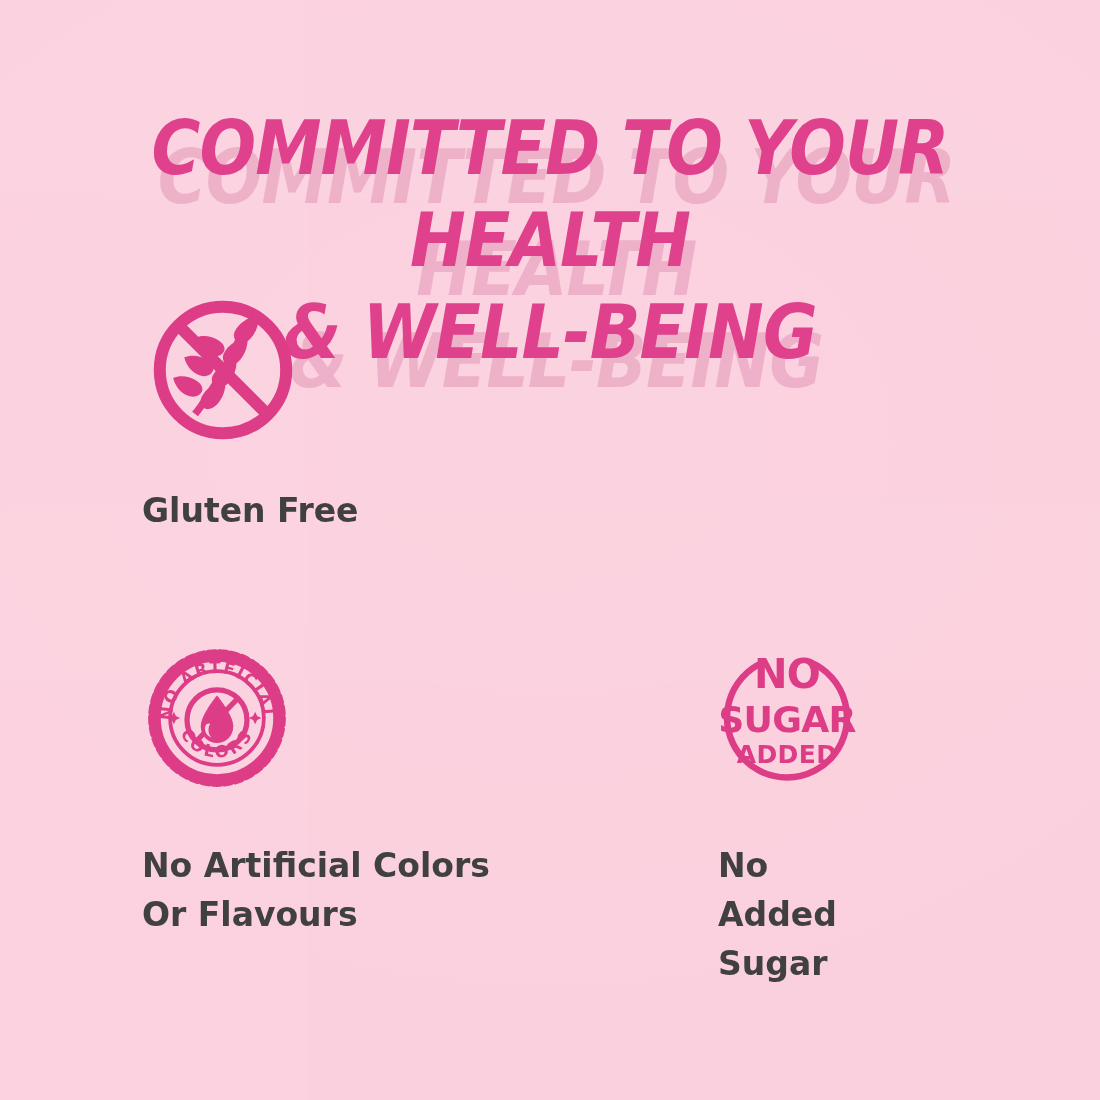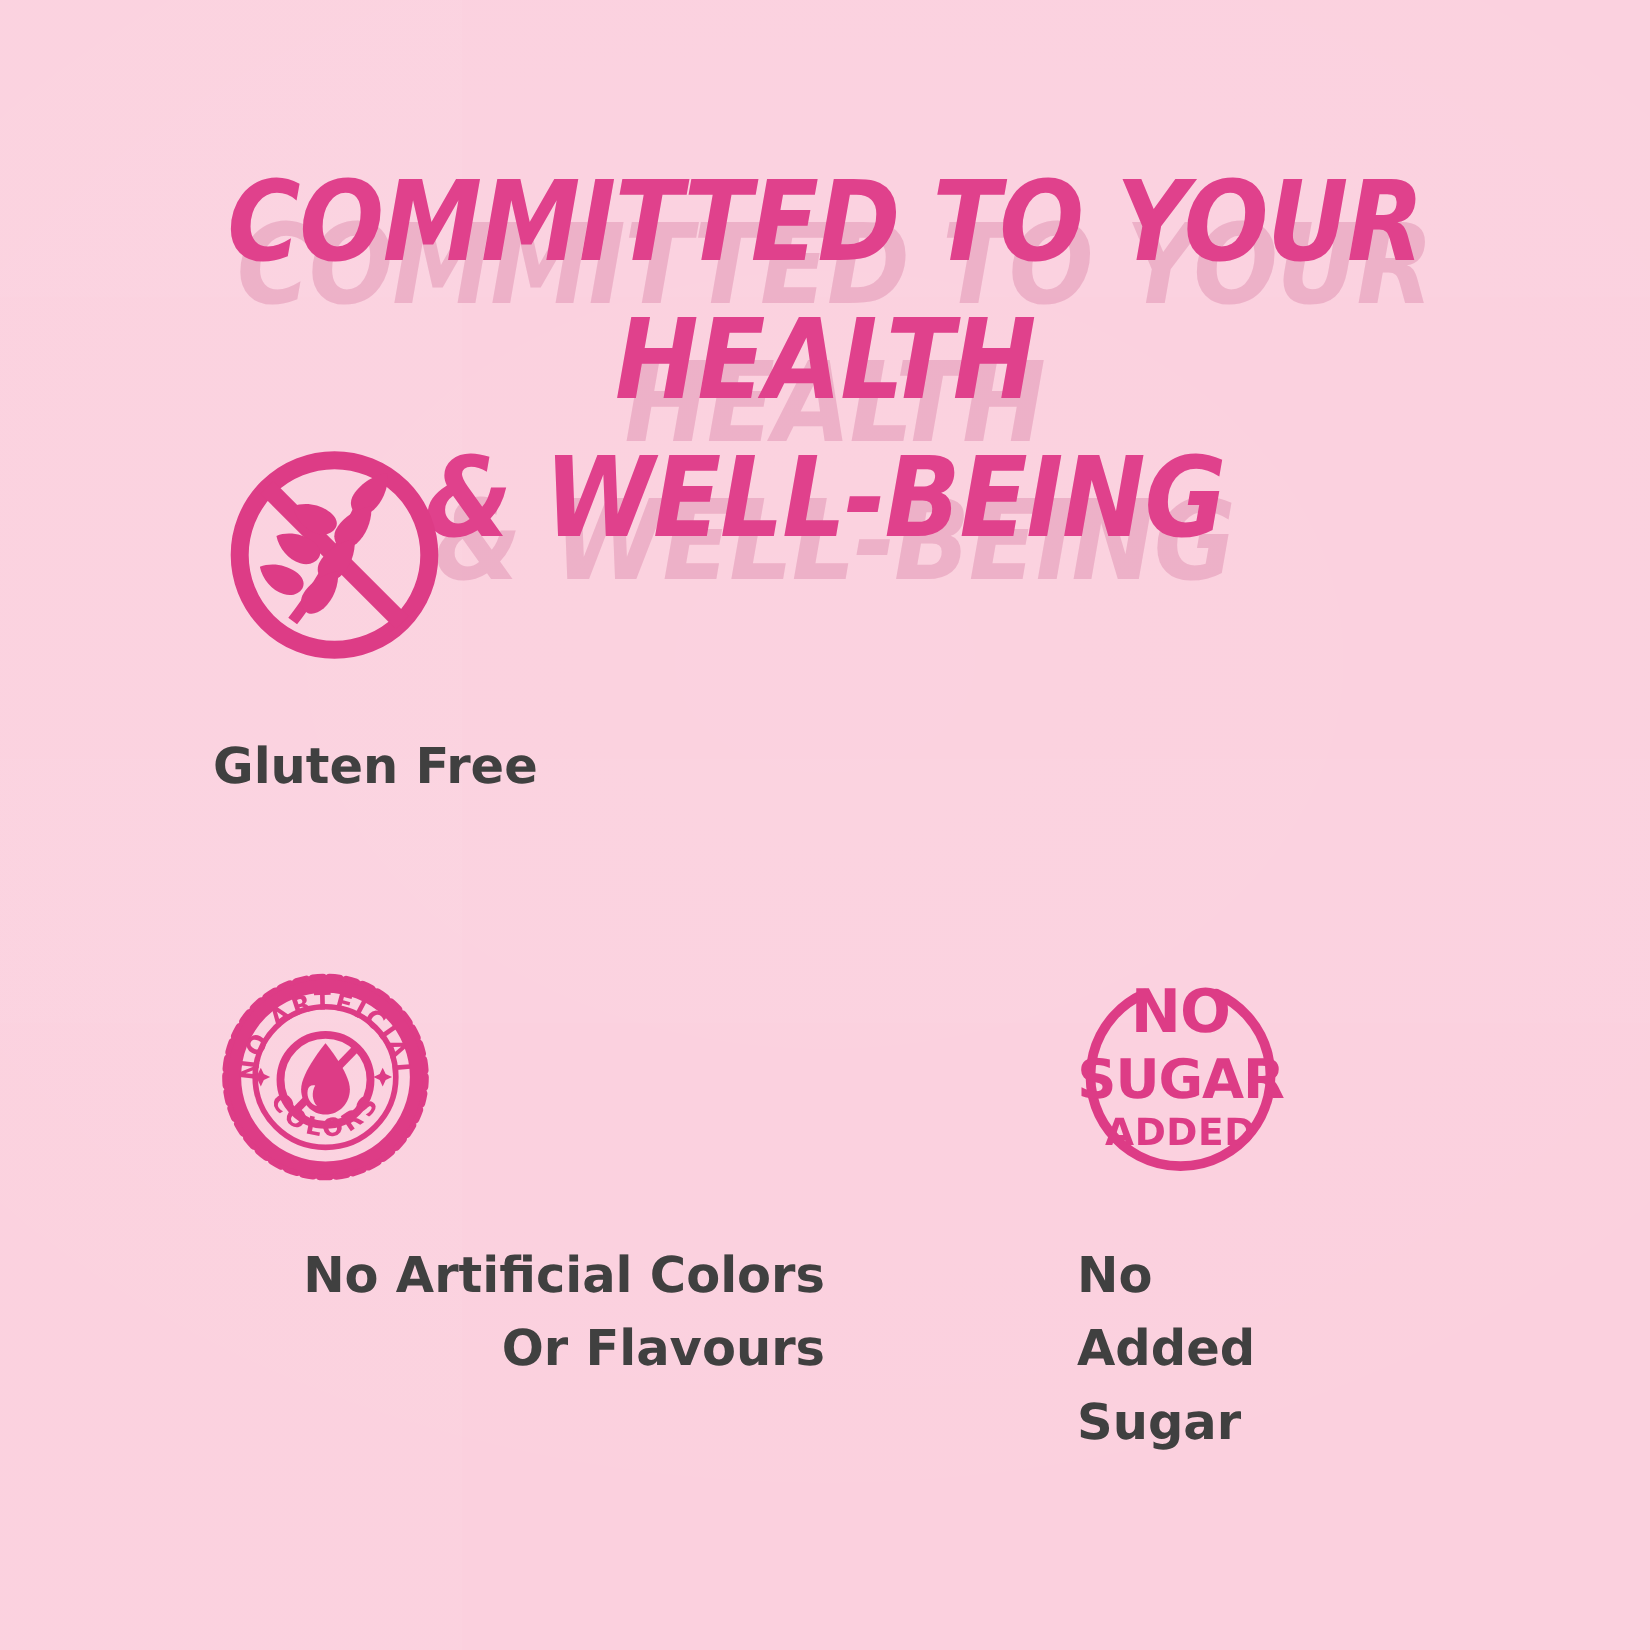--- a/index.html
+++ b/index.html
@@ -78,21 +78,21 @@
 
   .feature-label {
     margin-top: 36px;
     font-family: "DejaVu Sans", sans-serif;
     font-weight: bold;
     font-size: 33px;
     line-height: 49px;
     color: #404040;
     white-space: pre-line;
   }
-  .row-2 .feature-label { margin-top: 32px; text-align: right; }
+  .row-2 .feature-label { margin-top: 48px; }
   .row-2 .cell.col-right .feature-label { margin-left: 6px; }
 </style>
 </head>
 <body>
 
 <div class="bg-texture"></div>
 
 <h1 class="headline">COMMITTED TO YOUR HEALTH
 &amp; WELL-BEING</h1>
 

